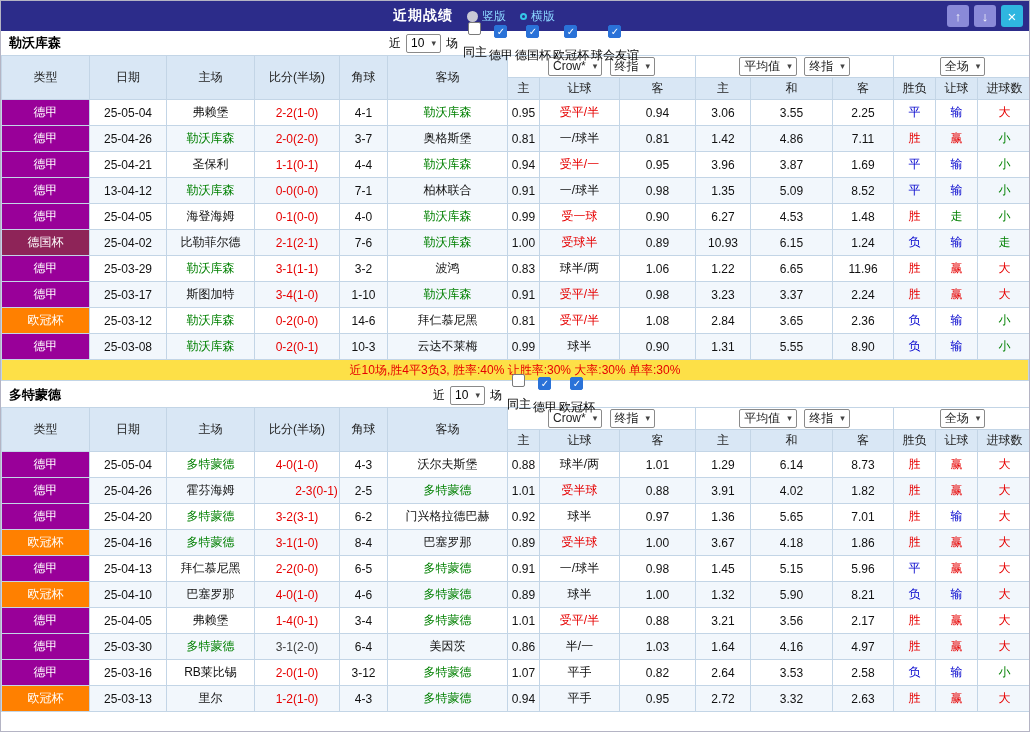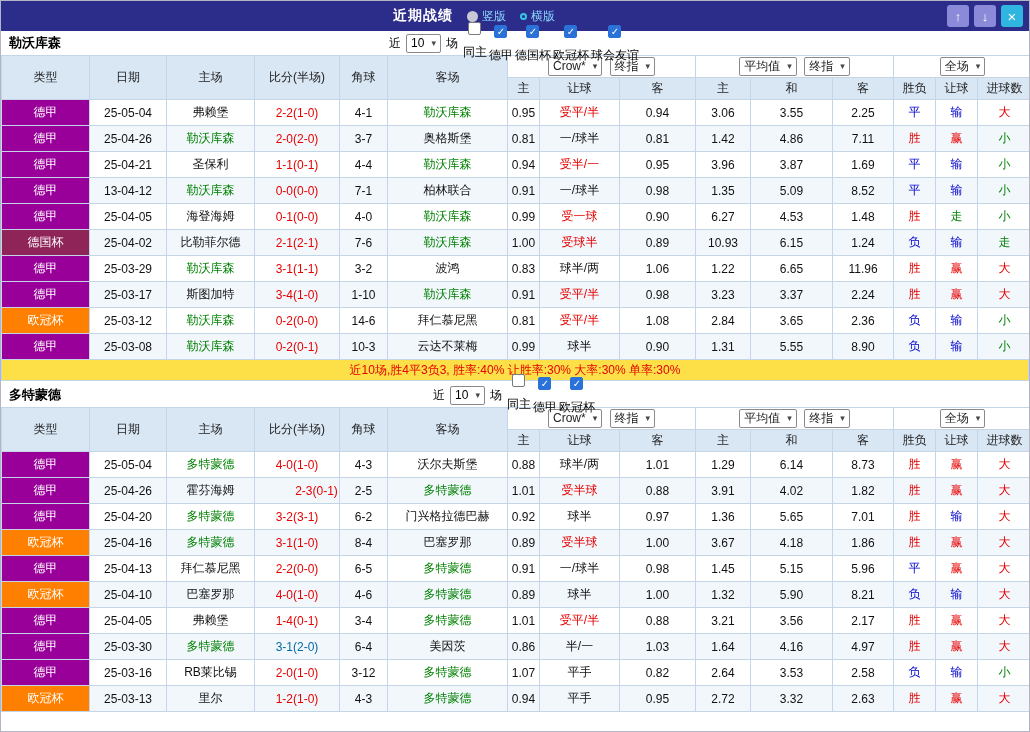--- a/index.html
+++ b/index.html
@@ -548,21 +548,21 @@
             <td>3.56</td>
             <td>2.17</td>
             <td style="color: rgb(230, 0, 0);">胜</td>
             <td style="color: rgb(230, 0, 0);">赢</td>
             <td style="color: rgb(230, 0, 0);">大</td>
           </tr>
           <tr>
             <td style="color: rgb(255, 255, 255); background: rgb(153, 0, 153);">德甲</td>
             <td>25-03-30</td>
             <td style="color: rgb(0, 128, 0);">多特蒙德</td>
-            <td style="color: #0369a1; margin-left: 32px;">3-1(2-0)</td>
+            <td style="color: #404040; margin-left: 32px;">3-1(2-0)</td>
             <td>6-4</td>
             <td>美因茨</td>
             <td>0.86</td>
             <td>半/一</td>
             <td>1.03</td>
             <td>1.64</td>
             <td>4.16</td>
             <td>4.97</td>
             <td style="color: rgb(230, 0, 0);">胜</td>
             <td style="color: rgb(230, 0, 0);">赢</td>

